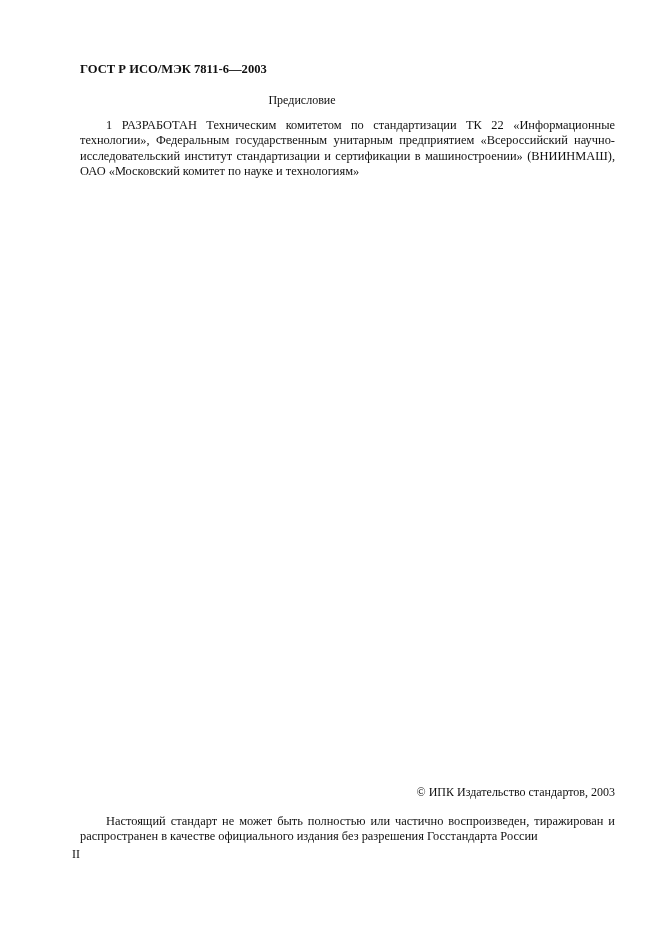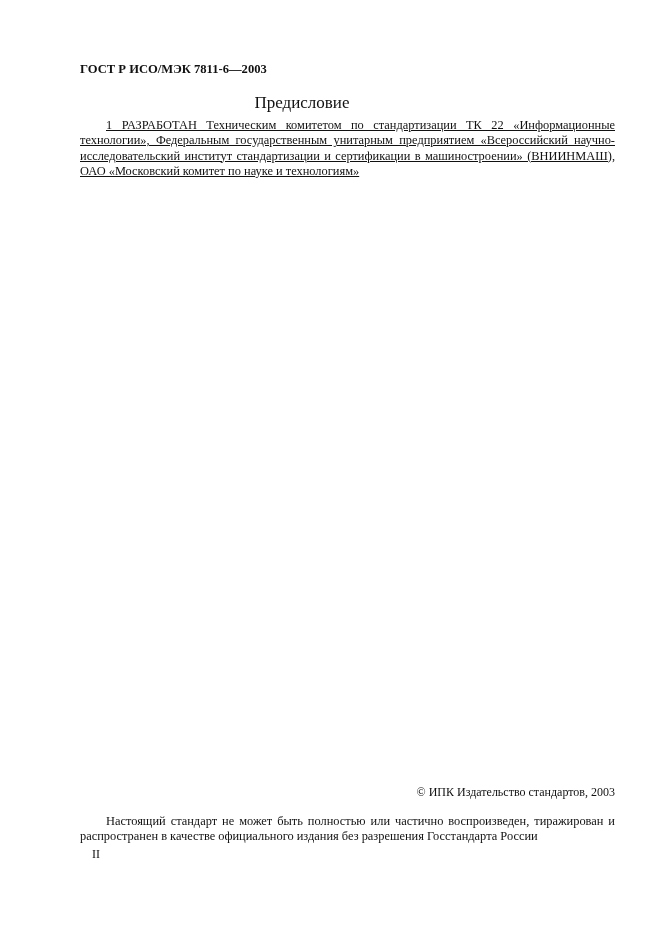--- a/index.html
+++ b/index.html
@@ -8,42 +8,41 @@
       font-family: "Liberation Serif", "DejaVu Serif", serif;
       color: #111111;
       font-size: 12.4px;
     }
     .header {
       position: absolute; left: 80px; top: 62px;
       font-weight: bold; font-size: 12.6px; letter-spacing: 0;
     }
     .title {
       position: absolute; left: 0; width: 604px; top: 93px;
-      text-align: center; font-size: 17px;
+      text-align: center; font-size: 12px;
     }
     .body {
       position: absolute; left: 80px; width: 535px; top: 118px;
       line-height: 15.3px;
-      text-decoration: underline;
     }
     .para {
       text-align: justify; text-indent: 26px; margin: 0 0 12px 0;
     }
     .para.single { text-align-last: left; }
     .copyright {
       position: absolute; right: 46px; top: 785px;
       font-size: 12px;
     }
     .notice {
       position: absolute; left: 80px; width: 535px; top: 814px;
       text-align: justify; text-indent: 26px; line-height: 15px;
       margin: 0;
     }
     .pagenum {
-      position: absolute; left: 92px; top: 847px;
+      position: absolute; left: 72px; top: 847px;
       font-size: 12px;
     }
   </style>
 </head>
 <body>
 
 <div class="header">ГОСТ Р ИСО/МЭК 7811-6—2003</div>
 
 <div class="title">Предисловие</div>
 

